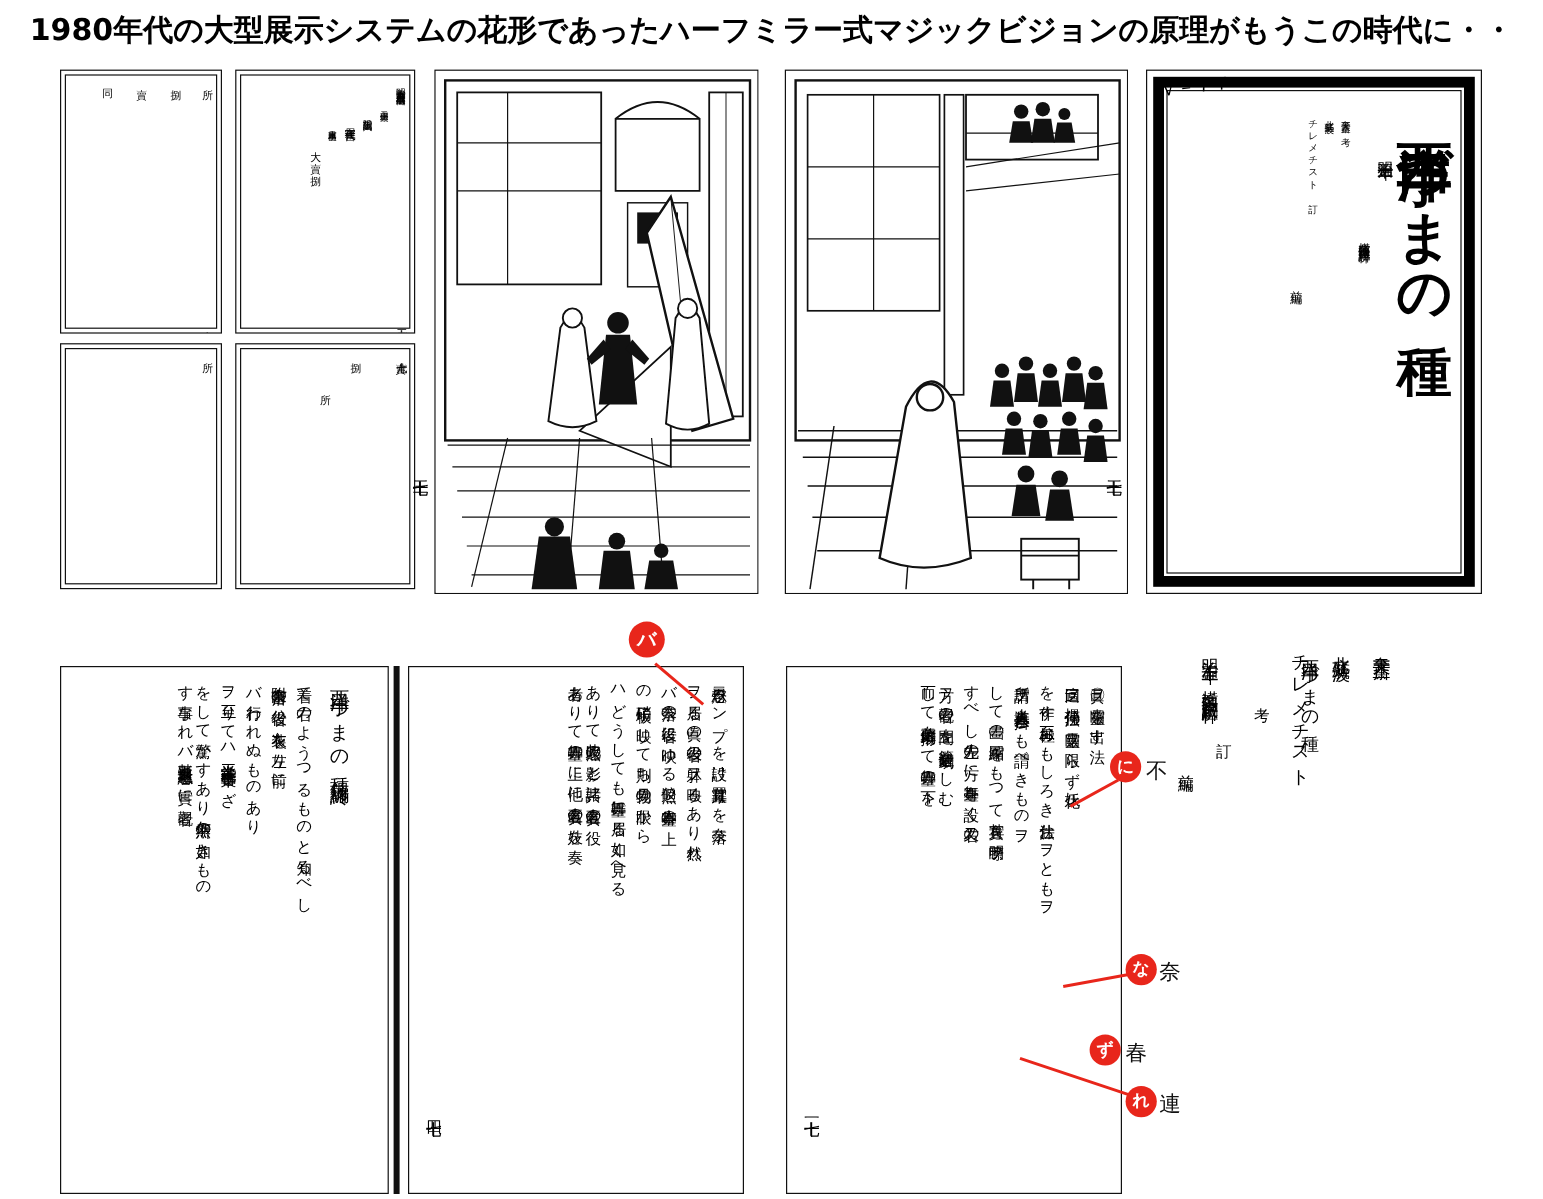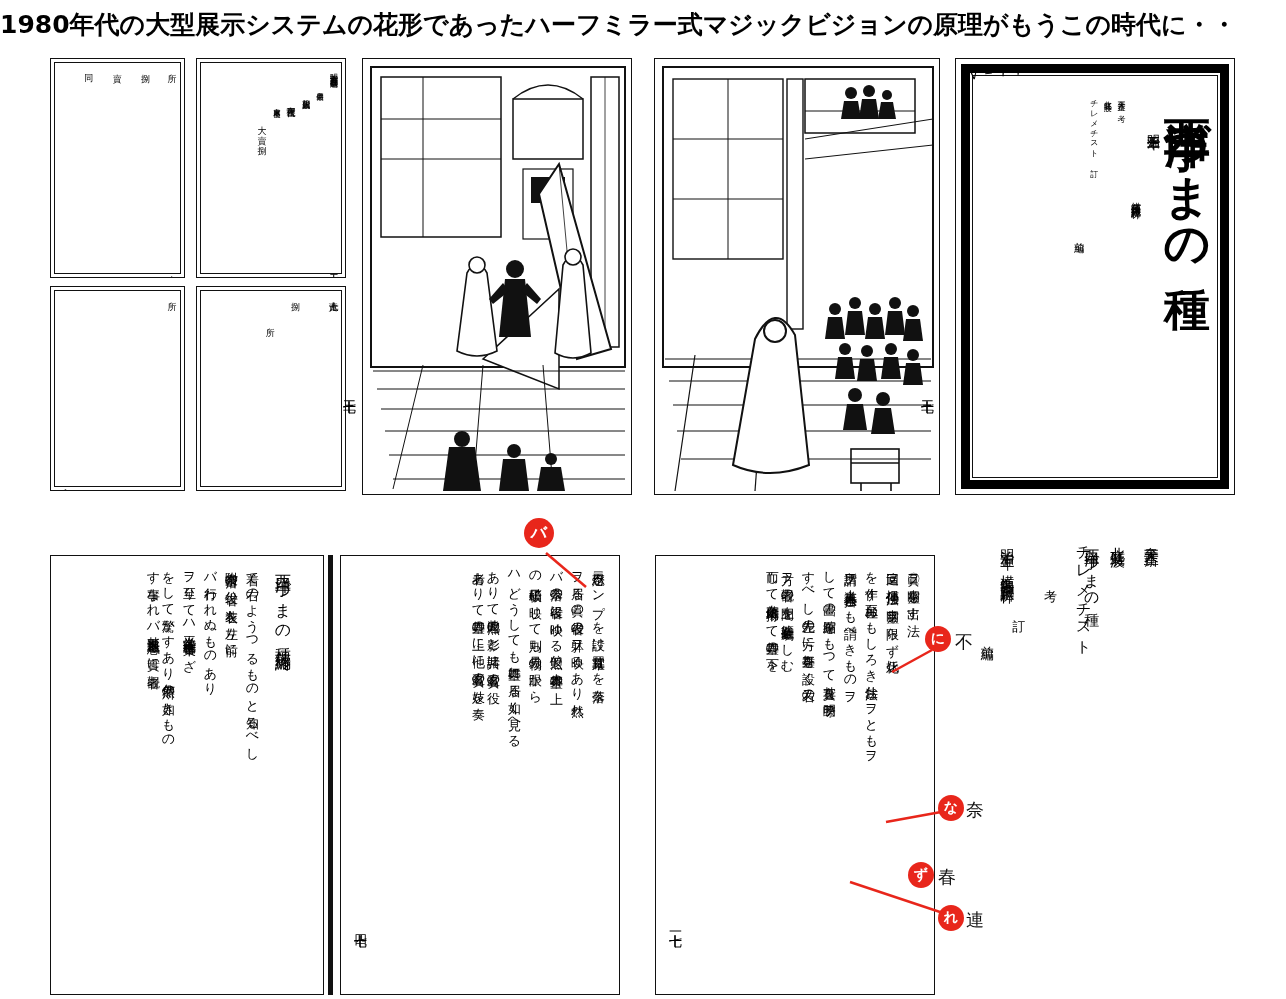--- a/index.html
+++ b/index.html
@@ -5,20 +5,21 @@
   html,body{margin:0;padding:0;}
   body{
     width:1286px;height:999px;
     background:#ffffff;
     font-family:"DejaVu Sans","Liberation Sans",sans-serif;
     position:relative;
     overflow:hidden;
   }
   .headline{
     position:absolute;left:0;top:8px;width:1286px;
+    text-align:center;
     font-size:25px;
     font-weight:bold;
     letter-spacing:0px;
     color:#000;
     font-family:"DejaVu Sans","Liberation Sans",sans-serif;
   }
   .vtext{
     writing-mode:vertical-rl;
     text-orientation:upright;
     font-family:"DejaVu Sans","Liberation Sans",sans-serif;

